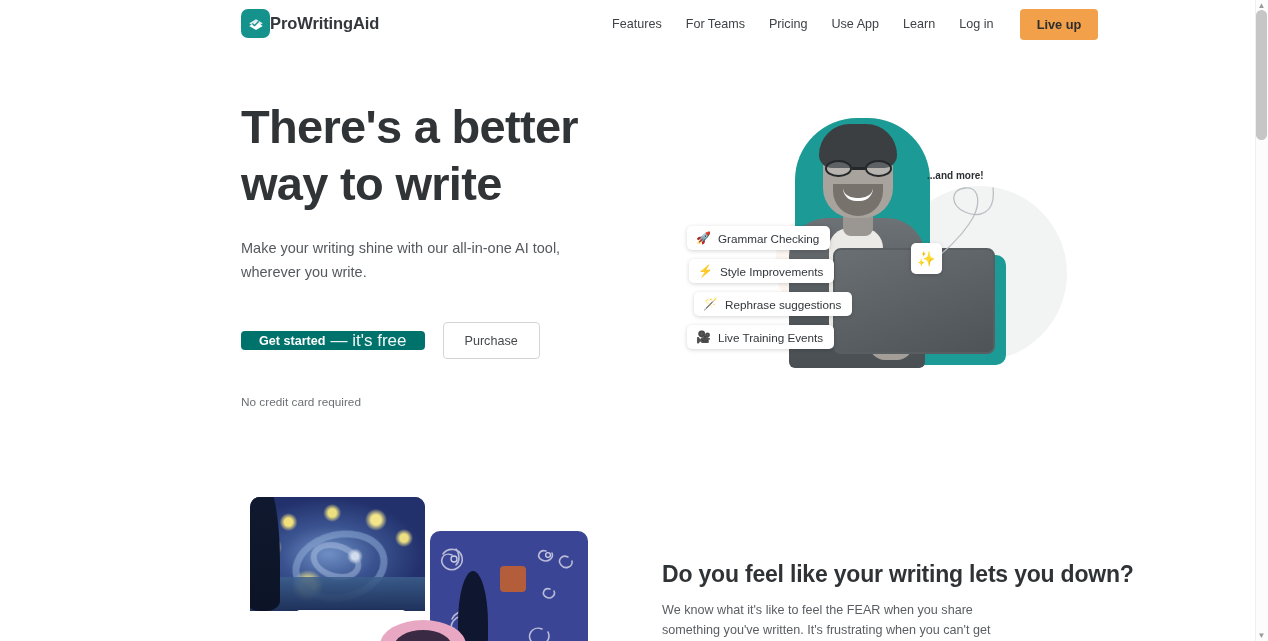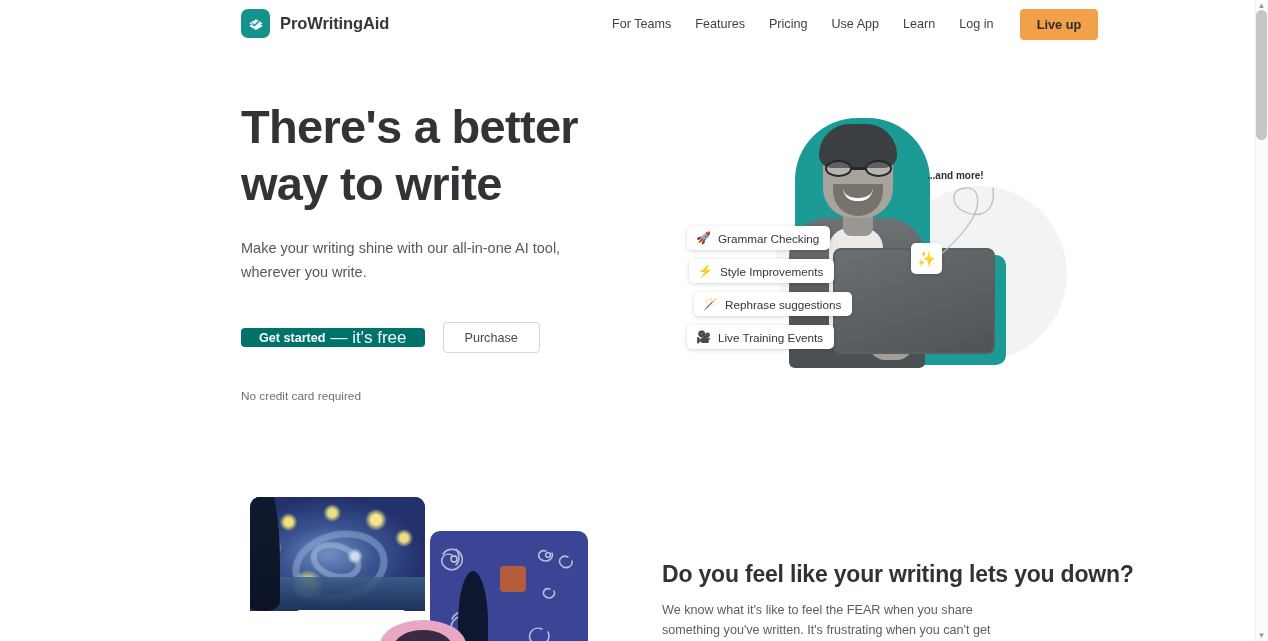--- a/index.html
+++ b/index.html
@@ -38,21 +38,20 @@
     display: flex;
     align-items: center;
   }
 
   .brand {
     position: absolute;
     left: 241px;
     top: 9px;
     display: flex;
     align-items: center;
-    gap: 10px;
     cursor: pointer;
   }
   .brand-mark {
     width: 29px; height: 29px;
     border-radius: 7px;
     background: #15928c;
     display: flex; align-items: center; justify-content: center;
     flex: none;
   }
   .brand-name {
@@ -136,21 +135,21 @@
     white-space: nowrap;
   }
   .btn-primary .lead { font-weight: bold; }
   .btn-primary .trail { font-weight: normal; font-size: 17px; opacity: .95; }
 
   .btn-secondary {
     background: #ffffff;
     color: #46494d;
     border: 1px solid #d2d5d8;
     border-radius: 4px;
-    height: 31px;
+    height: 37px;
     padding: 0 21px;
     font-size: 12.6px;
     font-family: inherit;
     cursor: pointer;
     white-space: nowrap;
   }
 
   .hero-note {
     margin-top: 36px;
     font-size: 11.8px;
@@ -526,22 +525,22 @@
         <svg width="18" height="18" viewBox="0 0 24 24" aria-hidden="true">
           <path d="M3 14.5 L12 9 L21 14.5 L12 20 Z" fill="#ffffff"></path>
           <path d="M3 11 L12 5.5 L21 11 L12 16.5 Z" fill="#ffffff" opacity="0.85"></path>
           <path d="M7.5 11.8 l2.4 2.4 l5.2 -5.2" fill="none" stroke="#15928c" stroke-width="1.8" stroke-linecap="round" stroke-linejoin="round"></path>
         </svg>
       </span>
       <span class="brand-name">ProWritingAid</span>
     </div>
 
     <nav class="nav">
+      <a class="nav-link">Features</a>
       <a class="nav-link">For Teams</a>
-      <a class="nav-link">Features</a>
       <a class="nav-link">Pricing</a>
       <a class="nav-link">Use App</a>
       <a class="nav-link">Learn</a>
       <a class="nav-link">Log in</a>
       <button class="nav-cta">Live up</button>
     </nav>
   </div>
 
   <div class="hero-copy">
     <h1 class="hero-title">

